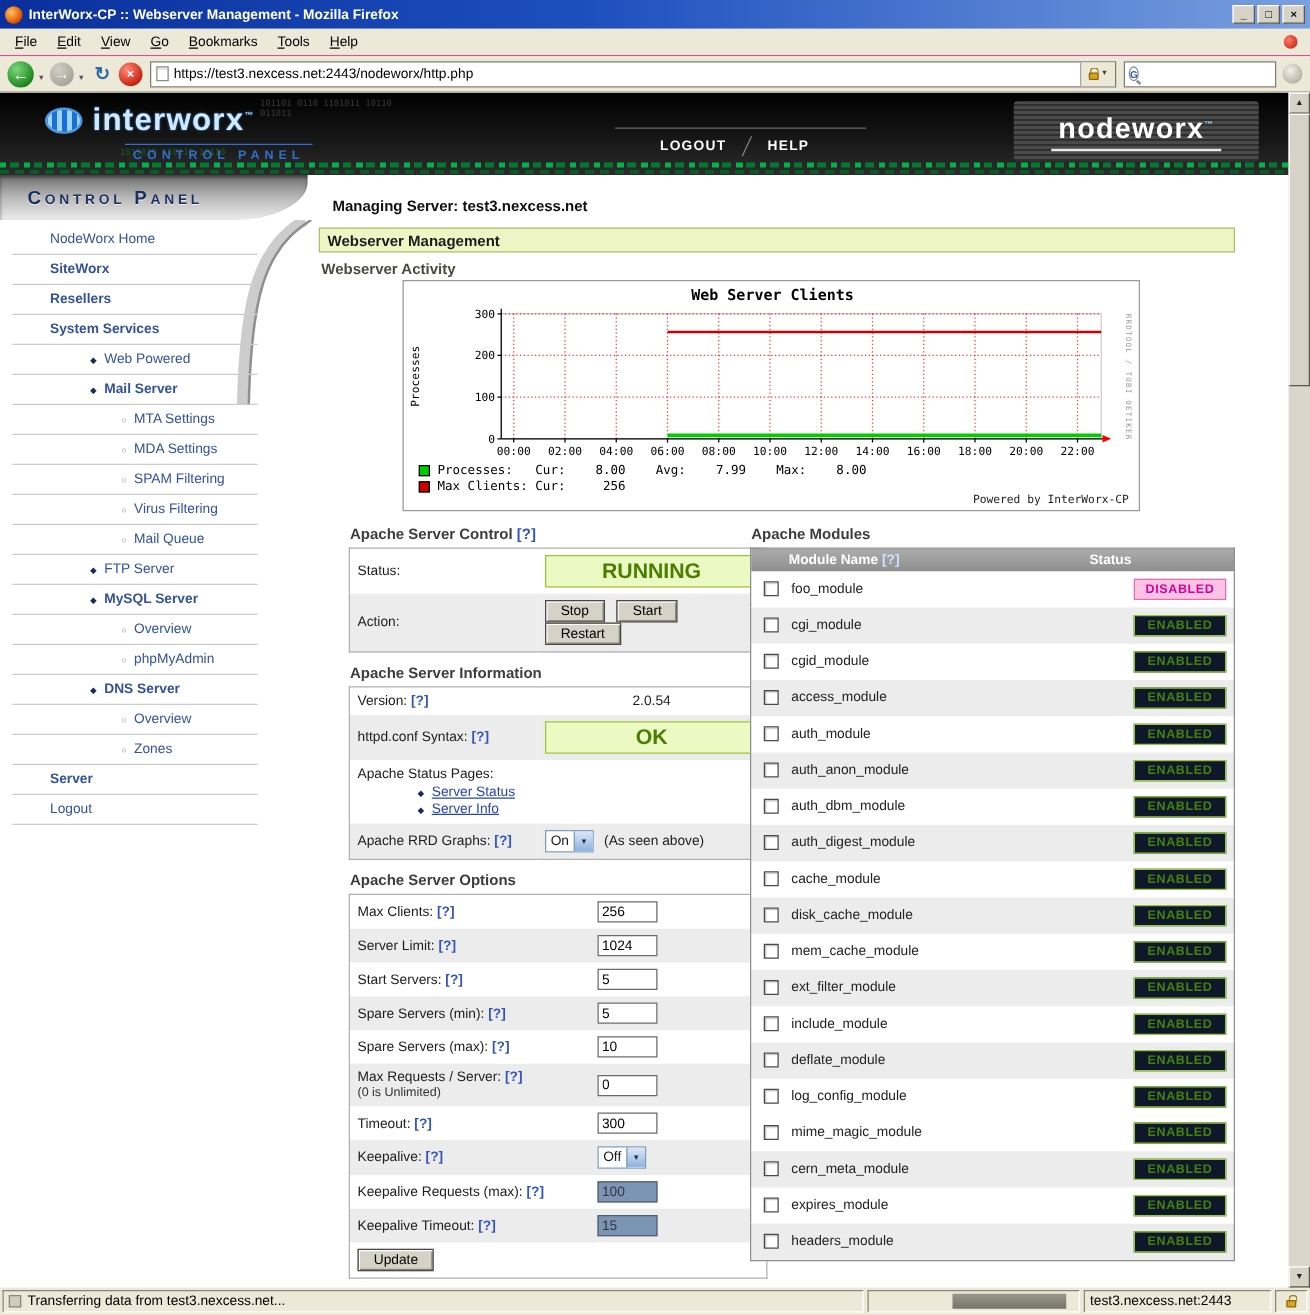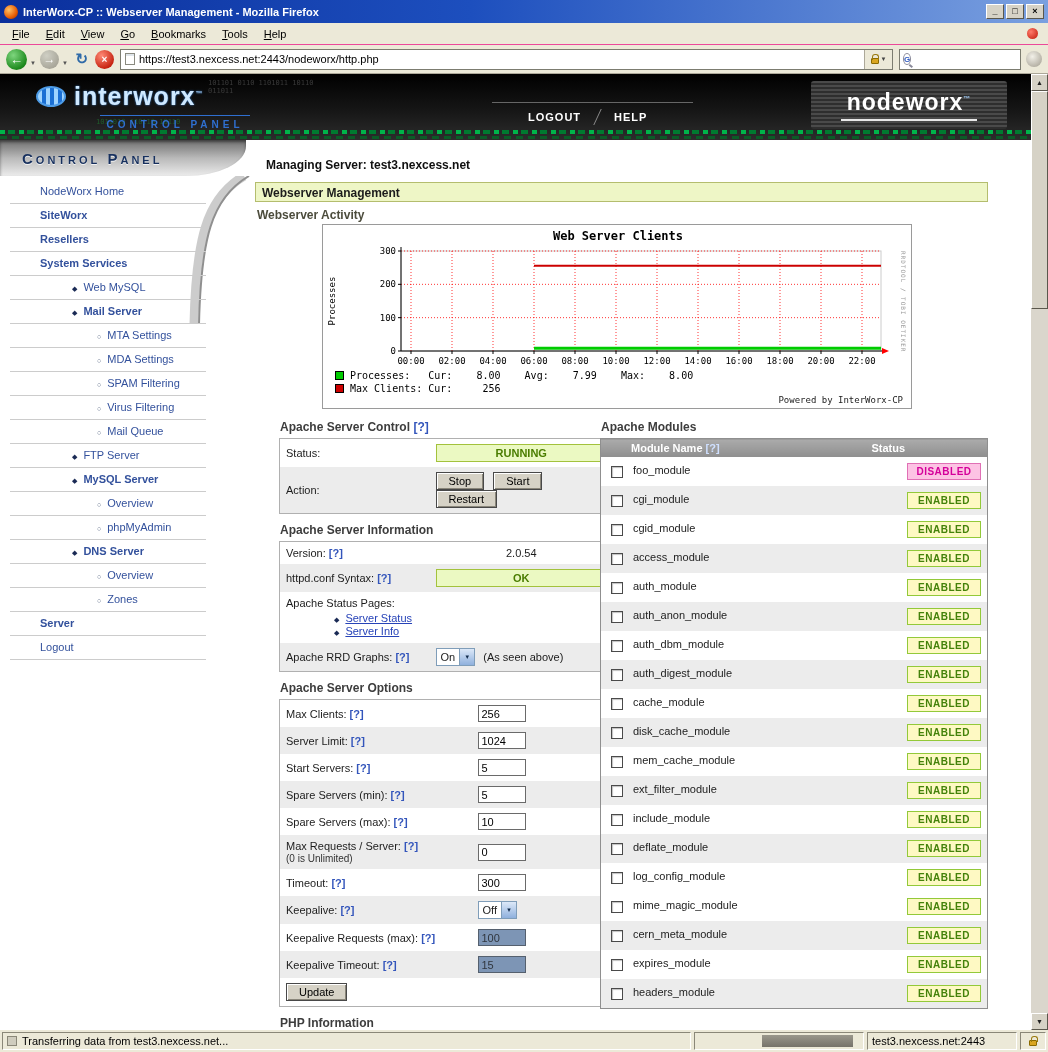--- a/index.html
+++ b/index.html
@@ -113,21 +113,21 @@
 
   table.tbl { width:100%; border-collapse:collapse; border:1px solid #b0b0b0; background:#fff; font-size:11px; color:#1c1c1c; }
   table.tbl td { padding:5px 6px; vertical-align:middle; }
   table.tbl tr.alt, table.tbl tr.galt { background:#ececec; }
   td.lbl { width:150px; }
   table.opts td.lbl { width:192px; }
   .note { font-size:10px; color:#333; margin-top:1px; }
   td.val-c { text-align:center; }
 
   .badge-running, .badge-ok { display:block; background:#ebf9c2; border:1px solid #a3c23c; color:#4a7d00;
-    font-weight:bold; text-align:center; padding:2px 0; font-size:11px; }
+    font-weight:bold; text-align:center; padding:2px 0; font-size:17px; }
   .btn { font:11px "Liberation Sans", sans-serif; color:#000; background:#d6d2c6; border:1px solid #484848;
     box-shadow:inset 1px 1px 0 #fff, inset -1px -1px 0 #8a867a; padding:2px 12px; margin-right:6px; cursor:pointer; }
   .inp { width:48px; height:17px; border:1px solid #6a6a6a; font:11px "Liberation Sans", sans-serif; padding:1px 3px; background:#fff; color:#000; }
   .inp.dis { background:#7d95b5; color:#30363e; border-color:#55606e; }
   .select { display:inline-flex; align-items:center; border:1px solid #7f9db9; background:#fff; height:18px; font-size:11px; cursor:pointer; }
   .sel-val { padding:0 4px 0 4px; min-width:20px; }
   .sel-arrow { width:15px; height:16px; background:linear-gradient(#dce8f8,#8fb0dd); border-left:1px solid #7f9db9;
     display:flex; align-items:center; justify-content:center; font-size:7px; color:#102a4a; }
   .pages-cell .bullet-links { margin:3px 0 0 48px; }
   .blink-row { margin:1px 0; }
@@ -140,21 +140,21 @@
   table.mods th.c1 { padding-left:30px; }
   table.mods th.c2 { width:120px; }
   table.mods td { padding:6px 4px; }
   table.mods tr.alt { background:#ececec; }
   .cb { display:inline-block; width:12px; height:12px; background:#fff; border:1px solid #4a4a4a;
     box-shadow:inset 1px 1px 1px rgba(0,0,0,.25); vertical-align:middle; margin:0 10px 0 6px; cursor:pointer; }
   .mname { color:#222; }
   .mstat { text-align:right; }
   .badge { display:inline-block; width:74px; text-align:center; font-weight:bold; font-size:10px; padding:2px 0;
     border:1px solid; margin-right:2px; letter-spacing:.5px; }
-  .badge.on  { background:#fef9c3; border-color:#93c939; color:#44820a; }
+  .badge.on  { background:#0f172a; border-color:#93c939; color:#44820a; }
   .badge.off { background:#fdc3e4; border-color:#e070b5; color:#d4009a; }
 
   
   .vscroll { position:relative; width:17px; height:956px; background:#dad6cc; }
   .sb-btn { position:absolute; left:0; width:17px; height:17px; background:#d6d2c6; border:1px solid;
     border-color:#fff #5a574c #5a574c #fff; display:flex; align-items:center; justify-content:center;
     font-size:7px; color:#222; cursor:pointer; }
   .sb-btn.up { top:0; } .sb-btn.down { bottom:0; }
   .sb-thumb { position:absolute; left:0; top:17px; width:17px; height:218px; background:#d6d2c6;
     border:1px solid; border-color:#fff #5a574c #5a574c #fff; cursor:grab; }
@@ -241,21 +241,21 @@
         <path d="M104,0 C66,22 56,64 54,148" fill="none" stroke="#c6c6c6" stroke-width="9" opacity="0.9"></path>
         <path d="M109,0 C71,22 61,64 59,148" fill="none" stroke="#8f8f8f" stroke-width="2"></path>
       </svg>
       <div class="managing">Managing Server: test3.nexcess.net</div>
 
       <div class="sidebar-nav" id="sidebar-nav">
           <div class="nav-item lvl1"><span class="nav-label">NodeWorx Home</span></div>
           <div class="nav-item lvl1 bold"><span class="nav-label">SiteWorx</span></div>
           <div class="nav-item lvl1 bold"><span class="nav-label">Resellers</span></div>
           <div class="nav-item lvl1 bold"><span class="nav-label">System Services</span></div>
-          <div class="nav-item lvl2"><span class="bullet diamond">◆</span><span class="nav-label">Web MySQL</span></div>
+          <div class="nav-item lvl2"><span class="bullet diamond">◆</span><span class="nav-label">Web Powered</span></div>
           <div class="nav-item lvl2 bold"><span class="bullet diamond">◆</span><span class="nav-label">Mail Server</span></div>
           <div class="nav-item lvl3"><span class="bullet circle">○</span><span class="nav-label">MTA Settings</span></div>
           <div class="nav-item lvl3"><span class="bullet circle">○</span><span class="nav-label">MDA Settings</span></div>
           <div class="nav-item lvl3"><span class="bullet circle">○</span><span class="nav-label">SPAM Filtering</span></div>
           <div class="nav-item lvl3"><span class="bullet circle">○</span><span class="nav-label">Virus Filtering</span></div>
           <div class="nav-item lvl3"><span class="bullet circle">○</span><span class="nav-label">Mail Queue</span></div>
           <div class="nav-item lvl2"><span class="bullet diamond">◆</span><span class="nav-label">FTP Server</span></div>
           <div class="nav-item lvl2 bold"><span class="bullet diamond">◆</span><span class="nav-label">MySQL Server</span></div>
           <div class="nav-item lvl3"><span class="bullet circle">○</span><span class="nav-label">Overview</span></div>
           <div class="nav-item lvl3"><span class="bullet circle">○</span><span class="nav-label">phpMyAdmin</span></div>

